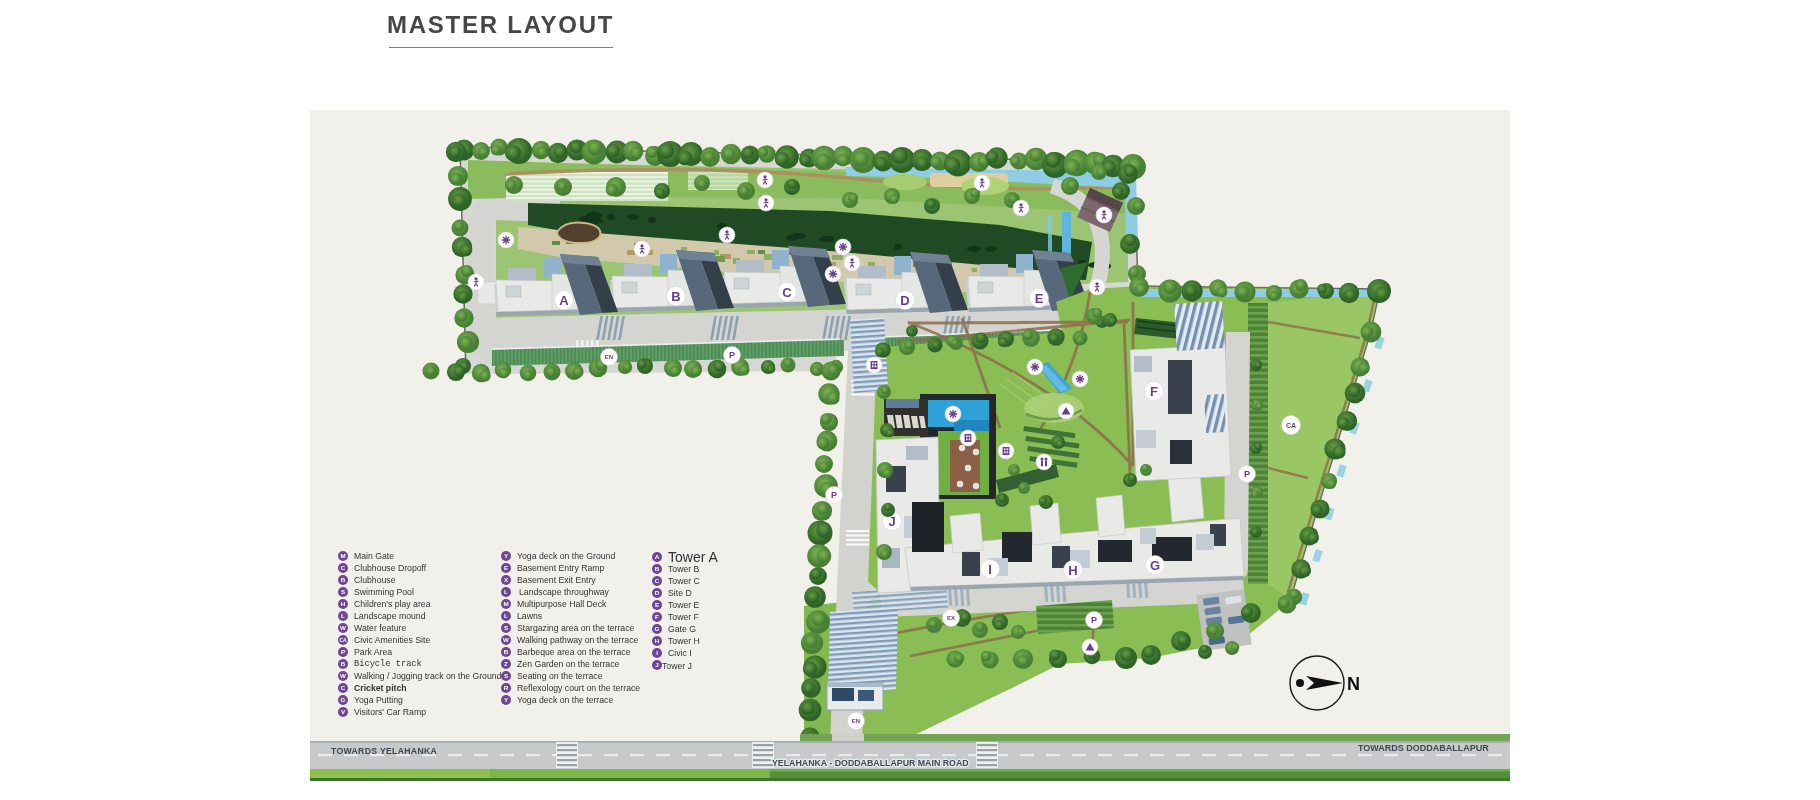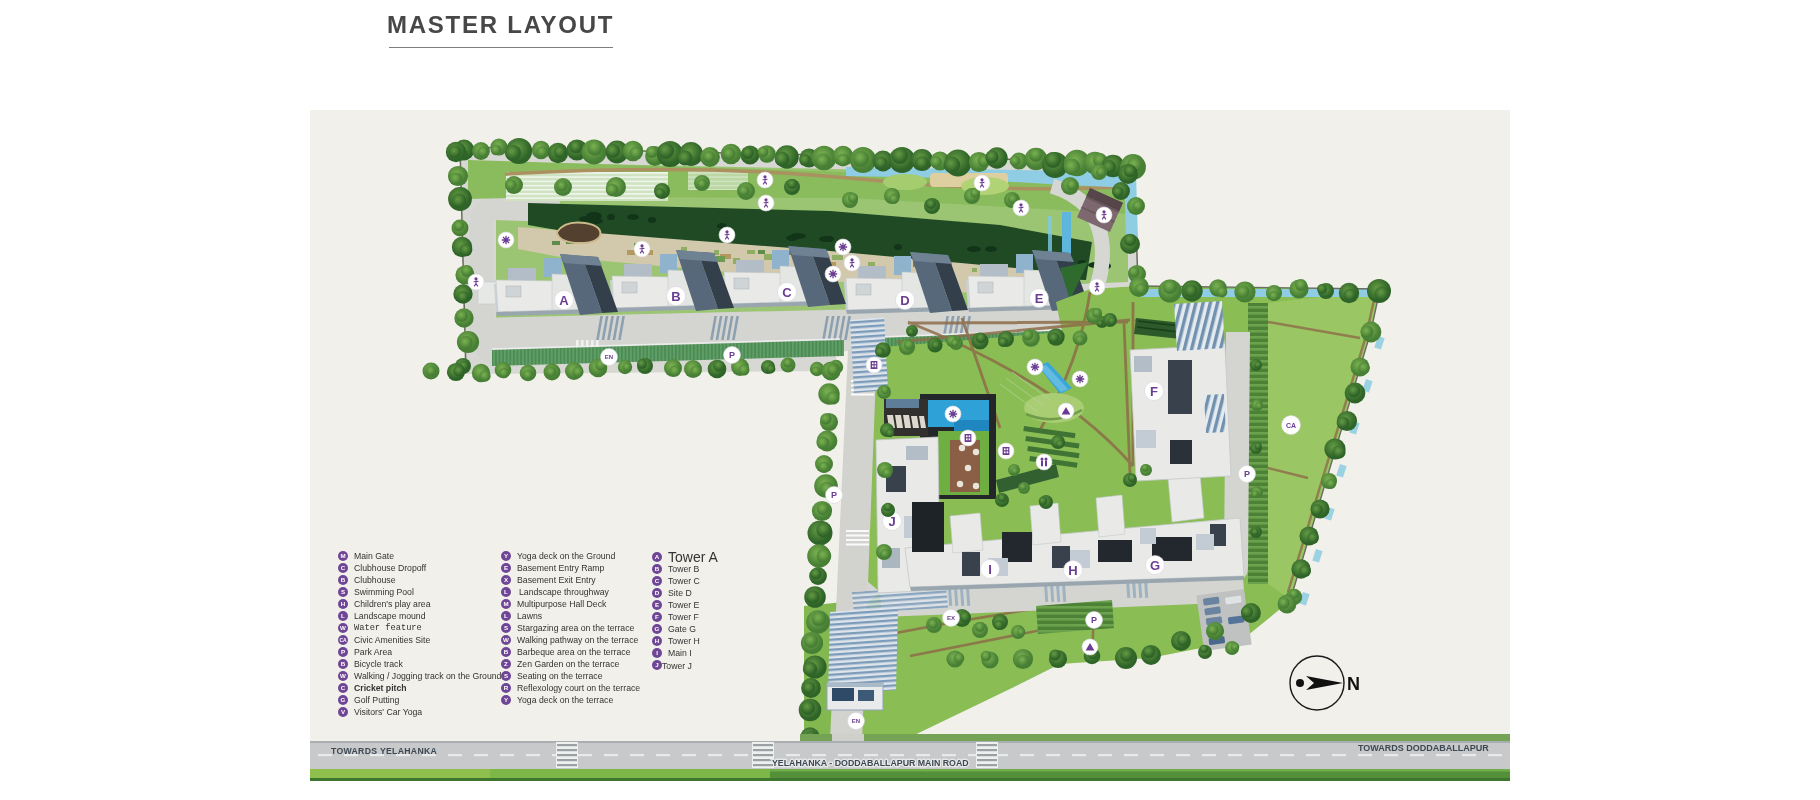--- a/index.html
+++ b/index.html
@@ -1423,28 +1423,28 @@
       <text x="1347" y="690" font-size="18" font-weight="bold" fill="#111">N</text>
     </g>
 </svg>
 
 <div class="abs" style="left:338px;top:546.5px;height:12px;white-space:nowrap;"><span style="display:inline-block;width:10px;height:10px;border-radius:50%;background:#6f4596;color:#fff;font-size:6.2px;font-weight:bold;text-align:center;line-height:10px;vertical-align:middle;">M</span><span style="font-size:8.7px;color:#333;margin-left:6px;vertical-align:middle;">Main Gate</span></div>
 <div class="abs" style="left:338px;top:558.5px;height:12px;white-space:nowrap;"><span style="display:inline-block;width:10px;height:10px;border-radius:50%;background:#6f4596;color:#fff;font-size:6.2px;font-weight:bold;text-align:center;line-height:10px;vertical-align:middle;">C</span><span style="font-size:8.7px;color:#333;margin-left:6px;vertical-align:middle;">Clubhouse Dropoff</span></div>
 <div class="abs" style="left:338px;top:570.5px;height:12px;white-space:nowrap;"><span style="display:inline-block;width:10px;height:10px;border-radius:50%;background:#6f4596;color:#fff;font-size:6.2px;font-weight:bold;text-align:center;line-height:10px;vertical-align:middle;">B</span><span style="font-size:8.7px;color:#333;margin-left:6px;vertical-align:middle;">Clubhouse</span></div>
 <div class="abs" style="left:338px;top:582.5px;height:12px;white-space:nowrap;"><span style="display:inline-block;width:10px;height:10px;border-radius:50%;background:#6f4596;color:#fff;font-size:6.2px;font-weight:bold;text-align:center;line-height:10px;vertical-align:middle;">S</span><span style="font-size:8.7px;color:#333;margin-left:6px;vertical-align:middle;">Swimming Pool</span></div>
 <div class="abs" style="left:338px;top:594.5px;height:12px;white-space:nowrap;"><span style="display:inline-block;width:10px;height:10px;border-radius:50%;background:#6f4596;color:#fff;font-size:6.2px;font-weight:bold;text-align:center;line-height:10px;vertical-align:middle;">H</span><span style="font-size:8.7px;color:#333;margin-left:6px;vertical-align:middle;">Children's play area</span></div>
 <div class="abs" style="left:338px;top:606.5px;height:12px;white-space:nowrap;"><span style="display:inline-block;width:10px;height:10px;border-radius:50%;background:#6f4596;color:#fff;font-size:6.2px;font-weight:bold;text-align:center;line-height:10px;vertical-align:middle;">L</span><span style="font-size:8.7px;color:#333;margin-left:6px;vertical-align:middle;text-align:right;">Landscape mound</span></div>
-<div class="abs" style="left:338px;top:618.5px;height:12px;white-space:nowrap;"><span style="display:inline-block;width:10px;height:10px;border-radius:50%;background:#6f4596;color:#fff;font-size:6.2px;font-weight:bold;text-align:center;line-height:10px;vertical-align:middle;">W</span><span style="font-size:8.7px;color:#333;margin-left:6px;vertical-align:middle;font-family:Liberation Mono, monospace;">Water feature</span></div>
+<div class="abs" style="left:338px;top:618.5px;height:12px;white-space:nowrap;"><span style="display:inline-block;width:10px;height:10px;border-radius:50%;background:#6f4596;color:#fff;font-size:6.2px;font-weight:bold;text-align:center;line-height:10px;vertical-align:middle;">W</span><span style="font-size:8.7px;color:#333;margin-left:6px;vertical-align:middle;">Water feature</span></div>
 <div class="abs" style="left:338px;top:630.5px;height:12px;white-space:nowrap;"><span style="display:inline-block;width:10px;height:10px;border-radius:50%;background:#6f4596;color:#fff;font-size:5px;font-weight:bold;text-align:center;line-height:10px;vertical-align:middle;">CA</span><span style="font-size:8.7px;color:#333;margin-left:6px;vertical-align:middle;">Civic Amenities Site</span></div>
 <div class="abs" style="left:338px;top:642.5px;height:12px;white-space:nowrap;"><span style="display:inline-block;width:10px;height:10px;border-radius:50%;background:#6f4596;color:#fff;font-size:6.2px;font-weight:bold;text-align:center;line-height:10px;vertical-align:middle;">P</span><span style="font-size:8.7px;color:#333;margin-left:6px;vertical-align:middle;">Park Area</span></div>
-<div class="abs" style="left:338px;top:654.5px;height:12px;white-space:nowrap;"><span style="display:inline-block;width:10px;height:10px;border-radius:50%;background:#6f4596;color:#fff;font-size:6.2px;font-weight:bold;text-align:center;line-height:10px;vertical-align:middle;">B</span><span style="font-size:8.7px;color:#333;margin-left:6px;vertical-align:middle;">Bicycle track</span></div>
+<div class="abs" style="left:338px;top:654.5px;height:12px;white-space:nowrap;"><span style="display:inline-block;width:10px;height:10px;border-radius:50%;background:#6f4596;color:#fff;font-size:6.2px;font-weight:bold;text-align:center;line-height:10px;vertical-align:middle;">B</span><span style="font-size:8.7px;color:#333;margin-left:6px;vertical-align:middle;font-family:Liberation Mono, monospace;">Bicycle track</span></div>
 <div class="abs" style="left:338px;top:666.5px;height:12px;white-space:nowrap;"><span style="display:inline-block;width:10px;height:10px;border-radius:50%;background:#6f4596;color:#fff;font-size:6.2px;font-weight:bold;text-align:center;line-height:10px;vertical-align:middle;">W</span><span style="font-size:8.7px;color:#333;margin-left:6px;vertical-align:middle;">Walking / Jogging track on the Ground</span></div>
 <div class="abs" style="left:338px;top:678.5px;height:12px;white-space:nowrap;"><span style="display:inline-block;width:10px;height:10px;border-radius:50%;background:#6f4596;color:#fff;font-size:6.2px;font-weight:bold;text-align:center;line-height:10px;vertical-align:middle;">C</span><span style="font-size:8.7px;color:#333;margin-left:6px;vertical-align:middle;font-weight:bold;">Cricket pitch</span></div>
-<div class="abs" style="left:338px;top:690.5px;height:12px;white-space:nowrap;"><span style="display:inline-block;width:10px;height:10px;border-radius:50%;background:#6f4596;color:#fff;font-size:6.2px;font-weight:bold;text-align:center;line-height:10px;vertical-align:middle;">G</span><span style="font-size:8.7px;color:#333;margin-left:6px;vertical-align:middle;">Golf Putting</span></div>
-<div class="abs" style="left:338px;top:702.5px;height:12px;white-space:nowrap;"><span style="display:inline-block;width:10px;height:10px;border-radius:50%;background:#6f4596;color:#fff;font-size:6.2px;font-weight:bold;text-align:center;line-height:10px;vertical-align:middle;">V</span><span style="font-size:8.7px;color:#333;margin-left:6px;vertical-align:middle;">Visitors' Car Yoga</span></div>
+<div class="abs" style="left:338px;top:690.5px;height:12px;white-space:nowrap;"><span style="display:inline-block;width:10px;height:10px;border-radius:50%;background:#6f4596;color:#fff;font-size:6.2px;font-weight:bold;text-align:center;line-height:10px;vertical-align:middle;">G</span><span style="font-size:8.7px;color:#333;margin-left:6px;vertical-align:middle;">Yoga Putting</span></div>
+<div class="abs" style="left:338px;top:702.5px;height:12px;white-space:nowrap;"><span style="display:inline-block;width:10px;height:10px;border-radius:50%;background:#6f4596;color:#fff;font-size:6.2px;font-weight:bold;text-align:center;line-height:10px;vertical-align:middle;">V</span><span style="font-size:8.7px;color:#333;margin-left:6px;vertical-align:middle;">Visitors' Car Ramp</span></div>
 
 <div class="abs" style="left:501px;top:546.5px;height:12px;white-space:nowrap;"><span style="display:inline-block;width:10px;height:10px;border-radius:50%;background:#6f4596;color:#fff;font-size:6.2px;font-weight:bold;text-align:center;line-height:10px;vertical-align:middle;">Y</span><span style="font-size:8.7px;color:#333;margin-left:6px;vertical-align:middle;">Yoga deck on the Ground</span></div>
 <div class="abs" style="left:501px;top:558.5px;height:12px;white-space:nowrap;"><span style="display:inline-block;width:10px;height:10px;border-radius:50%;background:#6f4596;color:#fff;font-size:6.2px;font-weight:bold;text-align:center;line-height:10px;vertical-align:middle;">E</span><span style="font-size:8.7px;color:#333;margin-left:6px;vertical-align:middle;">Basement Entry Ramp</span></div>
 <div class="abs" style="left:501px;top:570.5px;height:12px;white-space:nowrap;"><span style="display:inline-block;width:10px;height:10px;border-radius:50%;background:#6f4596;color:#fff;font-size:6.2px;font-weight:bold;text-align:center;line-height:10px;vertical-align:middle;">X</span><span style="font-size:8.7px;color:#333;margin-left:6px;vertical-align:middle;">Basement Exit Entry</span></div>
 <div class="abs" style="left:501px;top:582.5px;height:12px;white-space:nowrap;"><span style="display:inline-block;width:10px;height:10px;border-radius:50%;background:#6f4596;color:#fff;font-size:6.2px;font-weight:bold;text-align:center;line-height:10px;vertical-align:middle;">L</span><span style="font-size:8.7px;color:#333;margin-left:8px;vertical-align:middle;">Landscape throughway</span></div>
 <div class="abs" style="left:501px;top:594.5px;height:12px;white-space:nowrap;"><span style="display:inline-block;width:10px;height:10px;border-radius:50%;background:#6f4596;color:#fff;font-size:6.2px;font-weight:bold;text-align:center;line-height:10px;vertical-align:middle;">M</span><span style="font-size:8.7px;color:#333;margin-left:6px;vertical-align:middle;">Multipurpose Hall Deck</span></div>
 <div class="abs" style="left:501px;top:606.5px;height:12px;white-space:nowrap;"><span style="display:inline-block;width:10px;height:10px;border-radius:50%;background:#6f4596;color:#fff;font-size:6.2px;font-weight:bold;text-align:center;line-height:10px;vertical-align:middle;">L</span><span style="font-size:8.7px;color:#333;margin-left:6px;vertical-align:middle;">Lawns</span></div>
 <div class="abs" style="left:501px;top:618.5px;height:12px;white-space:nowrap;"><span style="display:inline-block;width:10px;height:10px;border-radius:50%;background:#6f4596;color:#fff;font-size:6.2px;font-weight:bold;text-align:center;line-height:10px;vertical-align:middle;">S</span><span style="font-size:8.7px;color:#333;margin-left:6px;vertical-align:middle;">Stargazing area on the terrace</span></div>
 <div class="abs" style="left:501px;top:630.5px;height:12px;white-space:nowrap;"><span style="display:inline-block;width:10px;height:10px;border-radius:50%;background:#6f4596;color:#fff;font-size:6.2px;font-weight:bold;text-align:center;line-height:10px;vertical-align:middle;">W</span><span style="font-size:8.7px;color:#333;margin-left:6px;vertical-align:middle;">Walking pathway on the terrace</span></div>
 <div class="abs" style="left:501px;top:642.5px;height:12px;white-space:nowrap;"><span style="display:inline-block;width:10px;height:10px;border-radius:50%;background:#6f4596;color:#fff;font-size:6.2px;font-weight:bold;text-align:center;line-height:10px;vertical-align:middle;">B</span><span style="font-size:8.7px;color:#333;margin-left:6px;vertical-align:middle;">Barbeque area on the terrace</span></div>
@@ -1454,13 +1454,13 @@
 <div class="abs" style="left:501px;top:690.5px;height:12px;white-space:nowrap;"><span style="display:inline-block;width:10px;height:10px;border-radius:50%;background:#6f4596;color:#fff;font-size:6.2px;font-weight:bold;text-align:center;line-height:10px;vertical-align:middle;">Y</span><span style="font-size:8.7px;color:#333;margin-left:6px;vertical-align:middle;">Yoga deck on the terrace</span></div>
 
 <div class="abs" style="left:652px;top:547.5px;height:12px;white-space:nowrap;"><span style="display:inline-block;width:10px;height:10px;border-radius:50%;background:#6f4596;color:#fff;font-size:6.2px;font-weight:bold;text-align:center;line-height:10px;vertical-align:middle;">A</span><span style="font-size:14px;color:#333;margin-left:6px;vertical-align:middle;">Tower A</span></div>
 <div class="abs" style="left:652px;top:559.5px;height:12px;white-space:nowrap;"><span style="display:inline-block;width:10px;height:10px;border-radius:50%;background:#6f4596;color:#fff;font-size:6.2px;font-weight:bold;text-align:center;line-height:10px;vertical-align:middle;">B</span><span style="font-size:8.7px;color:#333;margin-left:6px;vertical-align:middle;">Tower B</span></div>
 <div class="abs" style="left:652px;top:571.5px;height:12px;white-space:nowrap;"><span style="display:inline-block;width:10px;height:10px;border-radius:50%;background:#6f4596;color:#fff;font-size:6.2px;font-weight:bold;text-align:center;line-height:10px;vertical-align:middle;">C</span><span style="font-size:8.7px;color:#333;margin-left:6px;vertical-align:middle;">Tower C</span></div>
 <div class="abs" style="left:652px;top:583.5px;height:12px;white-space:nowrap;"><span style="display:inline-block;width:10px;height:10px;border-radius:50%;background:#6f4596;color:#fff;font-size:6.2px;font-weight:bold;text-align:center;line-height:10px;vertical-align:middle;">D</span><span style="font-size:8.7px;color:#333;margin-left:6px;vertical-align:middle;">Site D</span></div>
 <div class="abs" style="left:652px;top:595.5px;height:12px;white-space:nowrap;"><span style="display:inline-block;width:10px;height:10px;border-radius:50%;background:#6f4596;color:#fff;font-size:6.2px;font-weight:bold;text-align:center;line-height:10px;vertical-align:middle;">E</span><span style="font-size:8.7px;color:#333;margin-left:6px;vertical-align:middle;">Tower E</span></div>
 <div class="abs" style="left:652px;top:607.5px;height:12px;white-space:nowrap;"><span style="display:inline-block;width:10px;height:10px;border-radius:50%;background:#6f4596;color:#fff;font-size:6.2px;font-weight:bold;text-align:center;line-height:10px;vertical-align:middle;">F</span><span style="font-size:8.7px;color:#333;margin-left:6px;vertical-align:middle;">Tower F</span></div>
 <div class="abs" style="left:652px;top:619.5px;height:12px;white-space:nowrap;"><span style="display:inline-block;width:10px;height:10px;border-radius:50%;background:#6f4596;color:#fff;font-size:6.2px;font-weight:bold;text-align:center;line-height:10px;vertical-align:middle;">G</span><span style="font-size:8.7px;color:#333;margin-left:6px;vertical-align:middle;">Gate G</span></div>
 <div class="abs" style="left:652px;top:631.5px;height:12px;white-space:nowrap;"><span style="display:inline-block;width:10px;height:10px;border-radius:50%;background:#6f4596;color:#fff;font-size:6.2px;font-weight:bold;text-align:center;line-height:10px;vertical-align:middle;">H</span><span style="font-size:8.7px;color:#333;margin-left:6px;vertical-align:middle;">Tower H</span></div>
-<div class="abs" style="left:652px;top:643.5px;height:12px;white-space:nowrap;"><span style="display:inline-block;width:10px;height:10px;border-radius:50%;background:#6f4596;color:#fff;font-size:6.2px;font-weight:bold;text-align:center;line-height:10px;vertical-align:middle;">I</span><span style="font-size:8.7px;color:#333;margin-left:6px;vertical-align:middle;">Main I</span></div>
+<div class="abs" style="left:652px;top:643.5px;height:12px;white-space:nowrap;"><span style="display:inline-block;width:10px;height:10px;border-radius:50%;background:#6f4596;color:#fff;font-size:6.2px;font-weight:bold;text-align:center;line-height:10px;vertical-align:middle;">I</span><span style="font-size:8.7px;color:#333;margin-left:6px;vertical-align:middle;">Civic I</span></div>
 <div class="abs" style="left:652px;top:655.5px;height:12px;white-space:nowrap;"><span style="display:inline-block;width:10px;height:10px;border-radius:50%;background:#6f4596;color:#fff;font-size:6.2px;font-weight:bold;text-align:center;line-height:10px;vertical-align:middle;">J</span><span style="font-size:8.7px;color:#333;margin-left:0;vertical-align:middle;">Tower J</span></div>
 </body></html>

